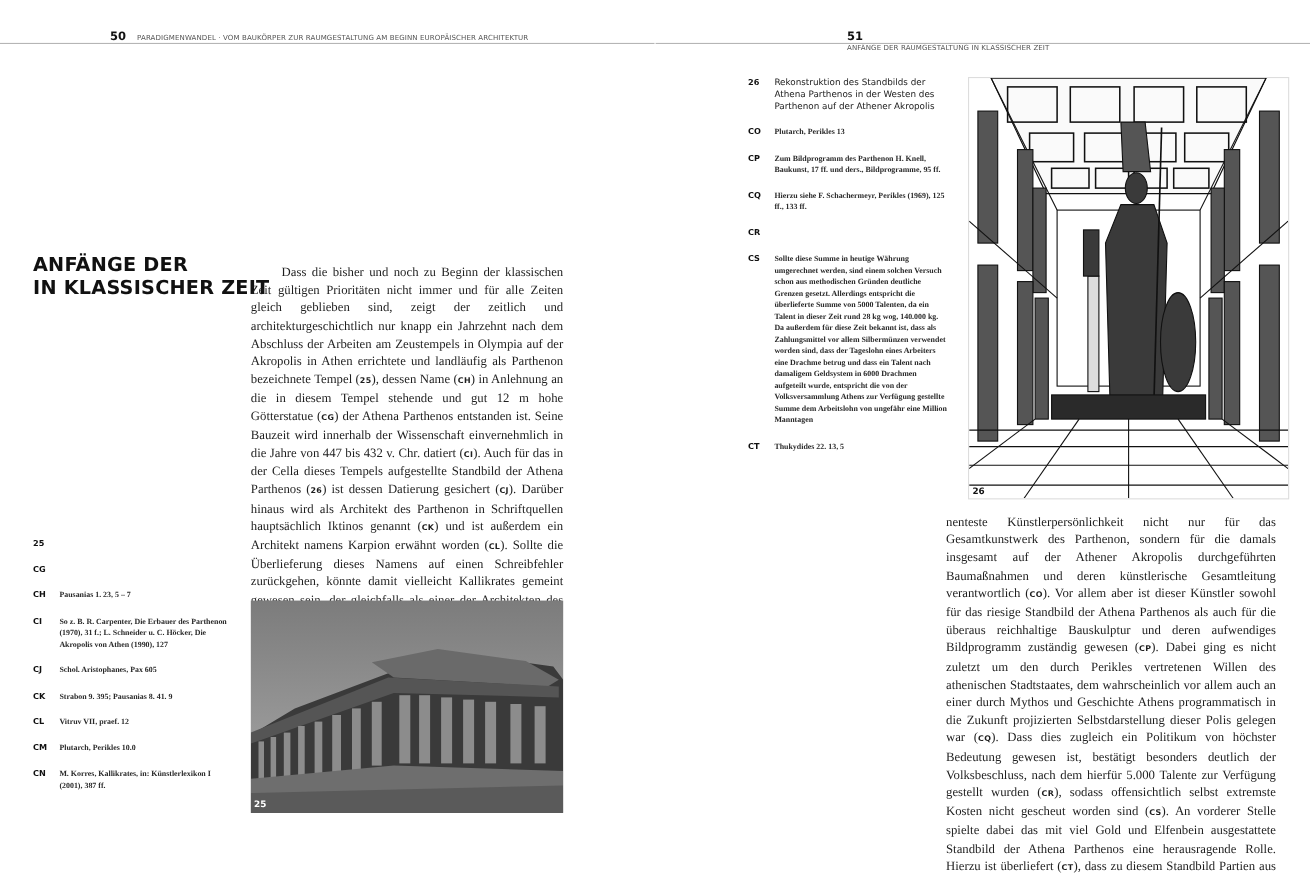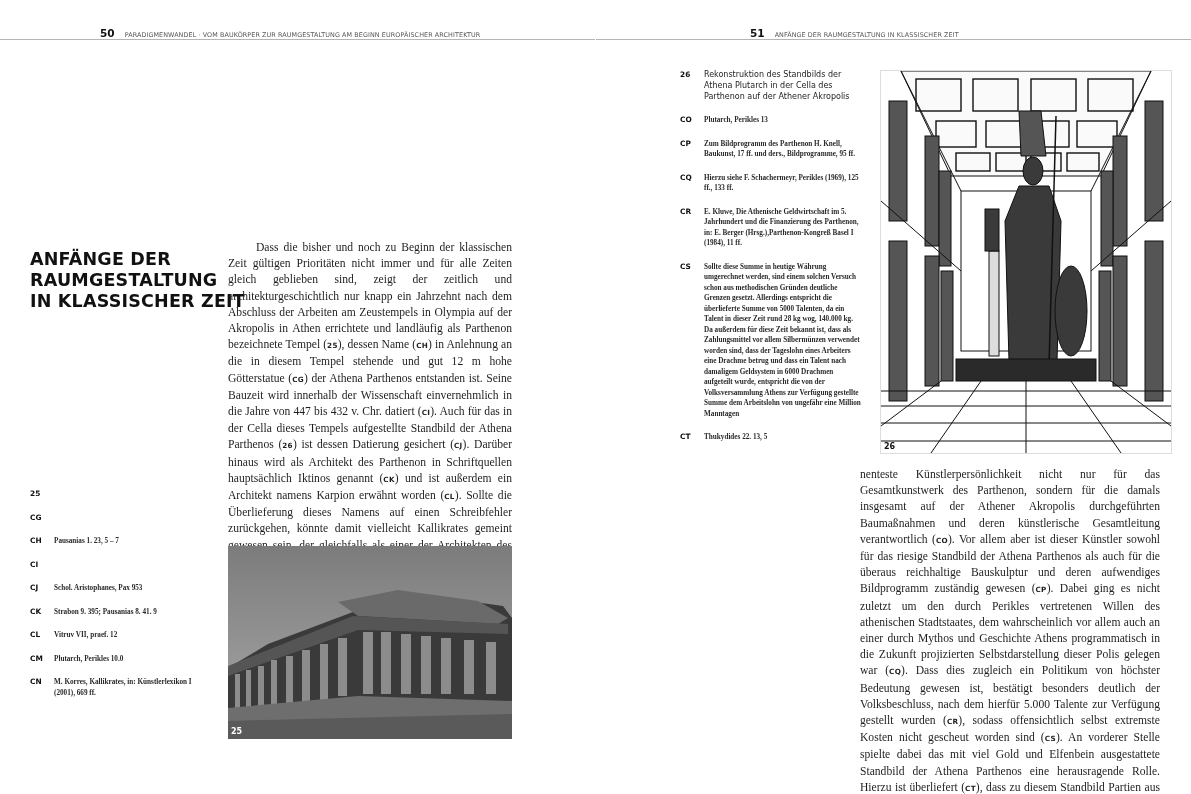--- a/index.html
+++ b/index.html
@@ -4,21 +4,21 @@
 <style>
   html, body { margin:0; padding:0; background:#ffffff; }
   body { width:1191px; height:794px; position:relative; overflow:hidden; font-family:"Liberation Serif", serif; color:#1a1a1a; }
   .page { position:absolute; top:0; height:794px; }
   .page-left { left:0; width:595px; }
   .page-right { left:596px; width:595px; }
   .running-head { position:absolute; top:27px; height:12px; display:flex; align-items:baseline; font-family:"DejaVu Sans", sans-serif; }
   .running-head .num { font-weight:bold; font-size:10.5px; color:#111; margin-right:10px; }
   .running-head .title { font-size:6.4px; letter-spacing:0.1px; color:#555; text-transform:uppercase; }
   .rule { position:absolute; top:39px; height:1px; background:#b5b5b5; }
-  .heading { position:absolute; left:30px; top:249px; width:200px; font-family:"DejaVu Sans", sans-serif; font-weight:bold; font-size:17.5px; line-height:21px; letter-spacing:0.2px; color:#111; }
+  .heading { position:absolute; left:30px; top:231px; width:200px; font-family:"DejaVu Sans", sans-serif; font-weight:bold; font-size:17.5px; line-height:21px; letter-spacing:0.2px; color:#111; }
   .heading div { white-space:nowrap; }
   .body-text { position:absolute; font-size:11.6px; line-height:16.2px; text-align:justify; color:#1e1e1e; }
   .body-text p { margin:0; }
   .body-text .indent { text-indent:28px; }
   .ref { font-family:"DejaVu Sans", sans-serif; font-weight:bold; font-size:7.2px; letter-spacing:0.3px; }
   .notes { position:absolute; }
   .note { display:flex; margin-bottom:13px; }
   .note .key { width:24px; flex:none; font-family:"DejaVu Sans", sans-serif; font-weight:bold; font-size:7.4px; line-height:10.5px; color:#111; }
   .note .val { font-family:Liberation Serif, serif; font-weight:bold; font-size:7.2px; line-height:10.5px; color:#2a2a2a; }
   .note.caption .val { font-family:"DejaVu Sans", sans-serif; font-weight:normal; font-size:8px; line-height:10.8px; color:#222; }
@@ -32,61 +32,61 @@
 
 <div class="page page-left">
   <div class="running-head" style="left:100px;">
     <span class="num">50</span>
     <span class="title">Paradigmenwandel · Vom Baukörper zur Raumgestaltung am Beginn europäischer Architektur</span>
   </div>
   <div class="rule" style="left:0; width:595px;"></div>
 
   <div class="heading">
     <div>ANFÄNGE DER</div>
-    <div>RAUMGESTALTUNG</div>
     <div>IN KLASSISCHER ZEIT</div>
   </div>
 
   <div class="body-text" id="left-body" style="left:228px; top:240px; width:284px;">
     <p class="indent">Dass die bisher und noch zu Beginn der klassischen Zeit gültigen Prioritäten nicht immer und für alle Zeiten gleich geblieben sind, zeigt der zeitlich und architekturgeschichtlich nur knapp ein Jahrzehnt nach dem Abschluss der Arbeiten am Zeustempels in Olympia auf der Akropolis in Athen errichtete und landläufig als Parthenon bezeichnete Tempel (<span class="ref">25</span>), dessen Name (<span class="ref">CH</span>) in Anlehnung an die in diesem Tempel stehende und gut 12 m hohe Götterstatue (<span class="ref">CG</span>) der Athena Parthenos entstanden ist. Seine Bauzeit wird innerhalb der Wissenschaft einvernehmlich in die Jahre von 447 bis 432 v. Chr. datiert (<span class="ref">CI</span>). Auch für das in der Cella dieses Tempels aufgestellte Standbild der Athena Parthenos (<span class="ref">26</span>) ist dessen Datierung gesichert (<span class="ref">CJ</span>). Darüber hinaus wird als Architekt des Parthenon in Schriftquellen hauptsächlich Iktinos genannt (<span class="ref">CK</span>) und ist außerdem ein Architekt namens Karpion erwähnt worden (<span class="ref">CL</span>). Sollte die Überlieferung dieses Namens auf einen Schreibfehler zurückgehen, könnte damit vielleicht Kallikrates gemeint gewesen sein, der gleichfalls als einer der Architekten des Parthenon in antiken Quellen genannt wird (<span class="ref">CM</span>) und von dem außerdem bekannt ist, dass er in dieser Zeit für Athen den Bau wichtiger Staatsaufträge übernommen hatte (<span class="ref">CN</span>). Schließlich war mit Phidias die für diese Zeit promi-</p>
   </div>
 
   <div class="notes" id="left-notes" style="left:30px; top:489px; width:180px;">
       <div class="note caption">
         <span class="key">25</span>
       </div>
       <div class="note">
         <span class="key">CG</span>
       </div>
       <div class="note">
         <span class="key">CH</span>
         <span class="val">Pausanias 1. 23, 5 – 7</span>
       </div>
       <div class="note">
         <span class="key">CI</span>
+        <span class="val">So z. B. R. Carpenter, Die Erbauer des Parthenon (1970), 31 f.; L. Schneider u. C. Höcker, Die Akropolis von Athen (1990), 127</span>
       </div>
       <div class="note">
         <span class="key">CJ</span>
-        <span class="val">Schol. Aristophanes, Pax 953</span>
+        <span class="val">Schol. Aristophanes, Pax 605</span>
       </div>
       <div class="note">
         <span class="key">CK</span>
         <span class="val">Strabon 9. 395; Pausanias 8. 41. 9</span>
       </div>
       <div class="note">
         <span class="key">CL</span>
         <span class="val">Vitruv VII, praef. 12</span>
       </div>
       <div class="note">
         <span class="key">CM</span>
         <span class="val">Plutarch, Perikles 10.0</span>
       </div>
       <div class="note">
         <span class="key">CN</span>
-        <span class="val">M. Korres, Kallikrates, in: Künstlerlexikon I (2001), 669 ff.</span>
+        <span class="val">M. Korres, Kallikrates, in: Künstlerlexikon I (2001), 387 ff.</span>
       </div>
     </div>
 
   <div class="figure photo" style="left:228px; top:546px; width:284px; height:193px;">
     <svg width="284" height="193" viewBox="0 0 284 193">
       <defs>
         <linearGradient id="sky" x1="0" y1="0" x2="0" y2="1">
           <stop offset="0" stop-color="#7c7c7c"></stop>
           <stop offset="1" stop-color="#a9a9a9"></stop>
         </linearGradient>
@@ -113,46 +113,45 @@
         <rect x="7" y="128" width="5" height="34"></rect>
       </g>
       <polygon points="0,162 130,150 284,155 284,193 0,193" fill="#6e6e6e"></polygon>
       <polygon points="0,175 284,168 284,193 0,193" fill="#5a5a5a"></polygon>
     </svg>
     <span class="fig-label" style="left:3px; bottom:3px; color:#fff;">25</span>
   </div>
 </div>
 
 <div class="page page-right">
-  <div class="running-head" style="left:154px;">
+  <div class="running-head" style="left:174px;flex-direction:column;">
     <span class="num">51</span>
     <span class="title">Anfänge der Raumgestaltung in klassischer Zeit</span>
   </div>
   <div class="rule" style="left:0; width:595px;"></div>
 
   <div class="notes" id="right-notes" style="left:84px; top:70px; width:182px;">
       <div class="note caption">
         <span class="key">26</span>
-        <span class="val">Rekonstruktion des Standbilds der Athena Plutarch in der Cella des Parthenon auf der Athener Akropolis</span>
+        <span class="val">Rekonstruktion des Standbilds der Athena Parthenos in der Westen des Parthenon auf der Athener Akropolis</span>
       </div>
       <div class="note">
         <span class="key">CO</span>
         <span class="val">Plutarch, Perikles 13</span>
       </div>
       <div class="note">
         <span class="key">CP</span>
         <span class="val">Zum Bildprogramm des Parthenon H. Knell, Baukunst, 17 ff. und ders., Bildprogramme, 95 ff.</span>
       </div>
       <div class="note">
         <span class="key">CQ</span>
         <span class="val">Hierzu siehe F. Schachermeyr, Perikles (1969), 125 ff., 133 ff.</span>
       </div>
       <div class="note">
         <span class="key">CR</span>
-        <span class="val">E. Kluwe, Die Athenische Geldwirtschaft im 5. Jahrhundert und die Finanzierung des Parthenon, in: E. Berger (Hrsg.),Parthenon-Kongreß Basel I (1984), 11 ff.</span>
       </div>
       <div class="note">
         <span class="key">CS</span>
         <span class="val">Sollte diese Summe in heutige Währung umgerechnet werden, sind einem solchen Versuch schon aus methodischen Gründen deutliche Grenzen gesetzt. Allerdings entspricht die überlieferte Summe von 5000 Talenten, da ein Talent in dieser Zeit rund 28 kg wog, 140.000 kg. Da außerdem für diese Zeit bekannt ist, dass als Zahlungsmittel vor allem Silbermünzen verwendet worden sind, dass der Tageslohn eines Arbeiters eine Drachme betrug und dass ein Talent nach damaligem Geldsystem in 6000 Drachmen aufgeteilt wurde, entspricht die von der Volksversammlung Athens zur Verfügung gestellte Summe dem Arbeitslohn von ungefähr eine Million Manntagen</span>
       </div>
       <div class="note">
         <span class="key">CT</span>
         <span class="val">Thukydides 22. 13, 5</span>
       </div>
     </div>

